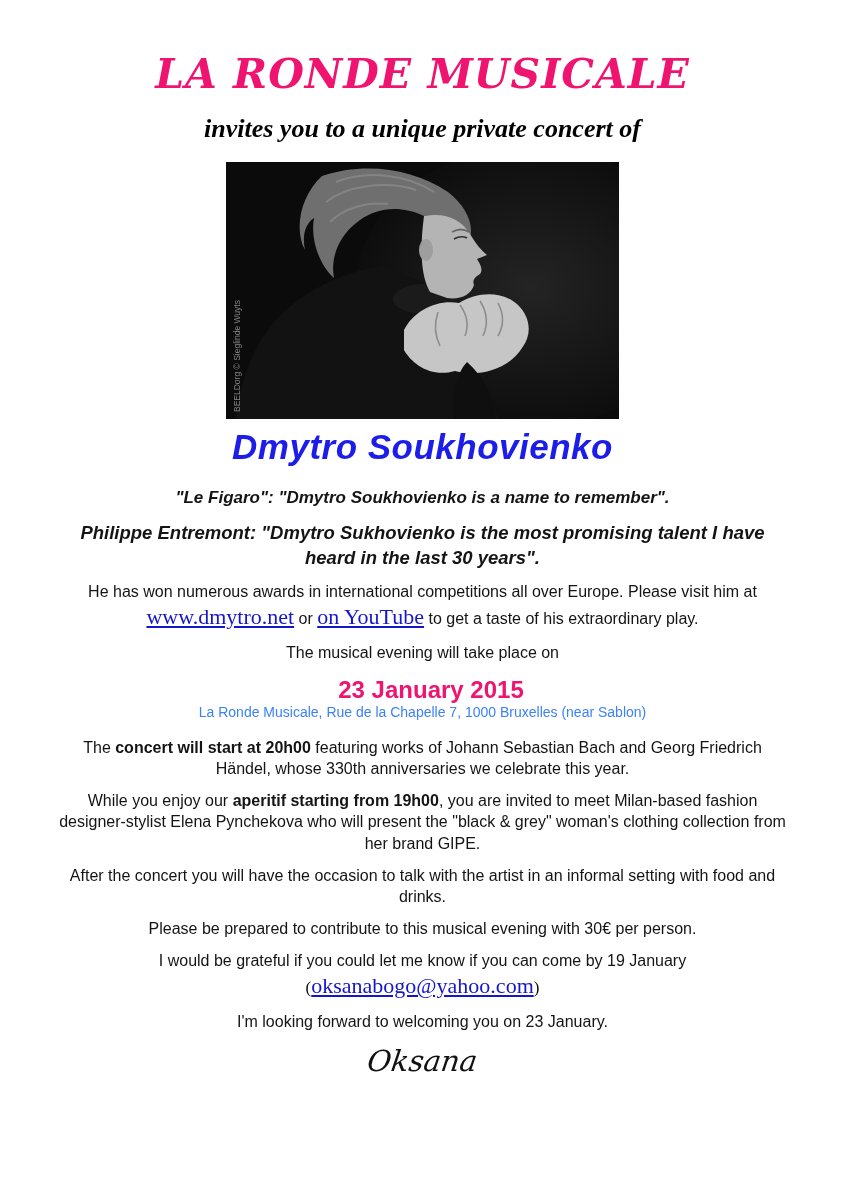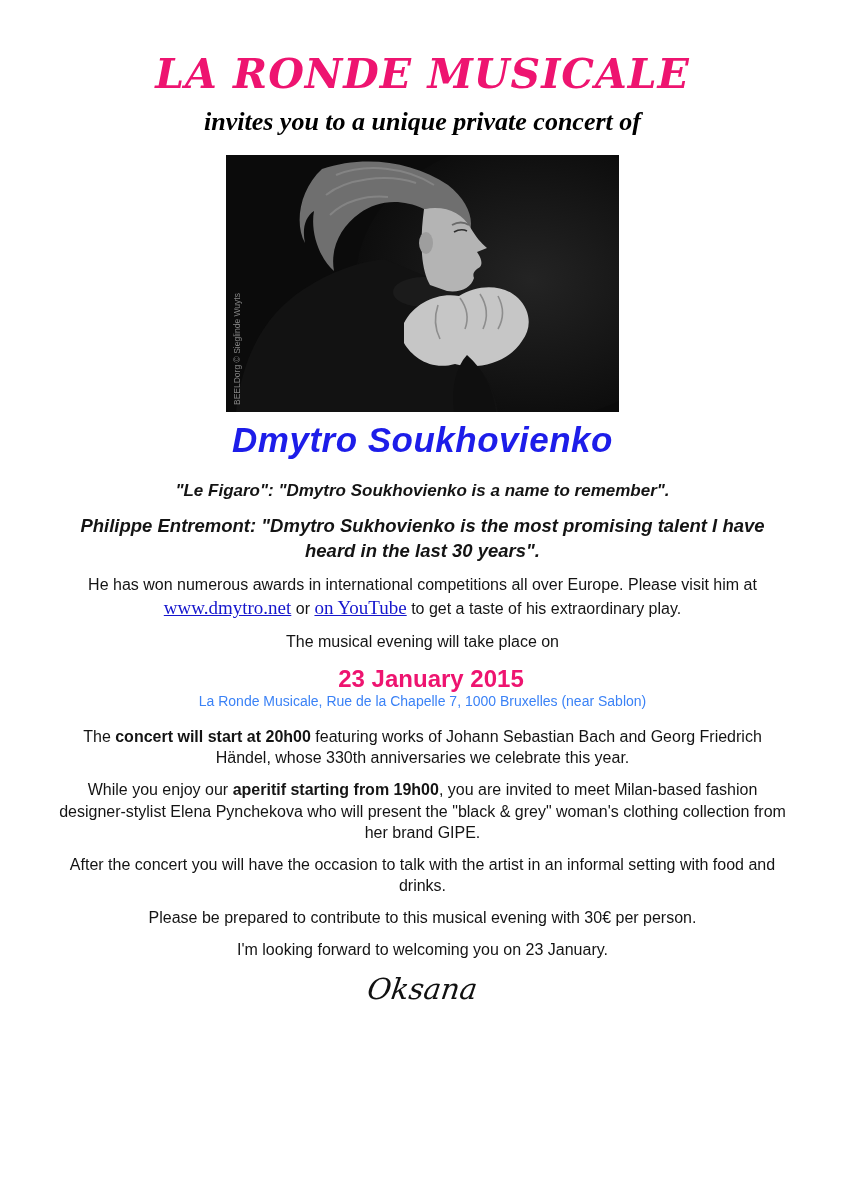--- a/index.html
+++ b/index.html
@@ -8,41 +8,41 @@
     width:845px; height:1200px; margin:0 auto; background:#ffffff;
     font-family:"Liberation Sans", sans-serif; color:#141414;
     text-align:center; overflow:hidden; position:relative;
   }
   .title {
     padding-top:50px; font-family:"DejaVu Serif", serif;
     font-style:italic; font-weight:700; font-size:41px; letter-spacing:1px;
     color:#ee1470;
   }
   .subtitle {
-    margin-top:9px; font-family:"Liberation Serif", serif;
+    margin-top:16px; font-family:"Liberation Serif", serif;
     font-style:italic; font-weight:700; font-size:26px; color:#000000;
   }
   .photo-wrap { width:393px; height:257px; margin:18px auto 0; line-height:0; }
   .artist-name {
     margin-top:8px; font-size:35px; font-style:italic; font-weight:700;
     color:#1d1de9; letter-spacing:0.5px;
   }
   .quote1 {
     margin:20px auto 0; font-size:17px; font-weight:700; font-style:italic;
     max-width:740px; line-height:1.3;
   }
   .quote2 {
     margin:12px auto 0; font-size:18.5px; font-weight:700; font-style:italic;
     max-width:700px; line-height:1.32;
   }
   p.body { margin:11px auto 0; font-size:16px; line-height:1.32; max-width:710px; }
   p.narrow { max-width:660px; }
   p.wide { max-width:730px; }
   .doc-link {
-    color:#1515cc; font-family:"Liberation Serif", serif; font-size:19px;
+    color:#1515cc; font-family:"Liberation Serif", serif; font-size:22px;
     text-decoration:underline; cursor:pointer;
   }
   .serif-txt { font-family:"Liberation Serif", serif; font-size:17px; color:#111; }
   .nowrap { white-space:nowrap; }
   .event-date { margin-top:13px; font-size:24px; font-weight:700; color:#ee1470;padding-left:17px; }
   .event-venue { font-size:14px; color:#3b82f6; }
   .signature {
     margin-top:12px; font-family:"DejaVu Serif", serif; font-style:italic;
     font-size:29px; color:#111; transform:skewX(-8deg);
   }
@@ -104,18 +104,19 @@
   <div class="event-venue">La Ronde Musicale, Rue de la Chapelle 7, 1000 Bruxelles (near Sablon)</div>
 
   <p class="body" style="margin-top:17px; max-width:700px;"><span>The </span><b>concert will start at 20h00</b><span> featuring works of Johann Sebastian Bach and Georg Friedrich Händel, whose 330th anniversaries we celebrate this year.</span></p>
 
   <p class="body wide"><span>While you enjoy our </span><b>aperitif starting from 19h00</b><span>, you are invited to meet Milan-based fashion designer-stylist Elena Pynchekova who will present the "black &amp; grey" woman's clothing collection from her brand GIPE.</span></p>
 
   <p class="body wide">After the concert you will have the occasion to talk with the artist in an informal setting with food and drinks.</p>
 
   <p class="body wide">Please be prepared to contribute to this musical evening with 30€ per person.</p>
 
+  <p class="body narrow"><span>I would be grateful if you could let me know if you can come by 19 January </span><span class="nowrap"><span class="serif-txt">(</span><a class="doc-link">oksanabogo@yahoo.com</a><span class="serif-txt">)</span></span></p>
 
   <p class="body">I'm looking forward to welcoming you on 23 January.</p>
 
   <div class="signature">Oksana</div>
 
 </div>
 
 </body></html>

